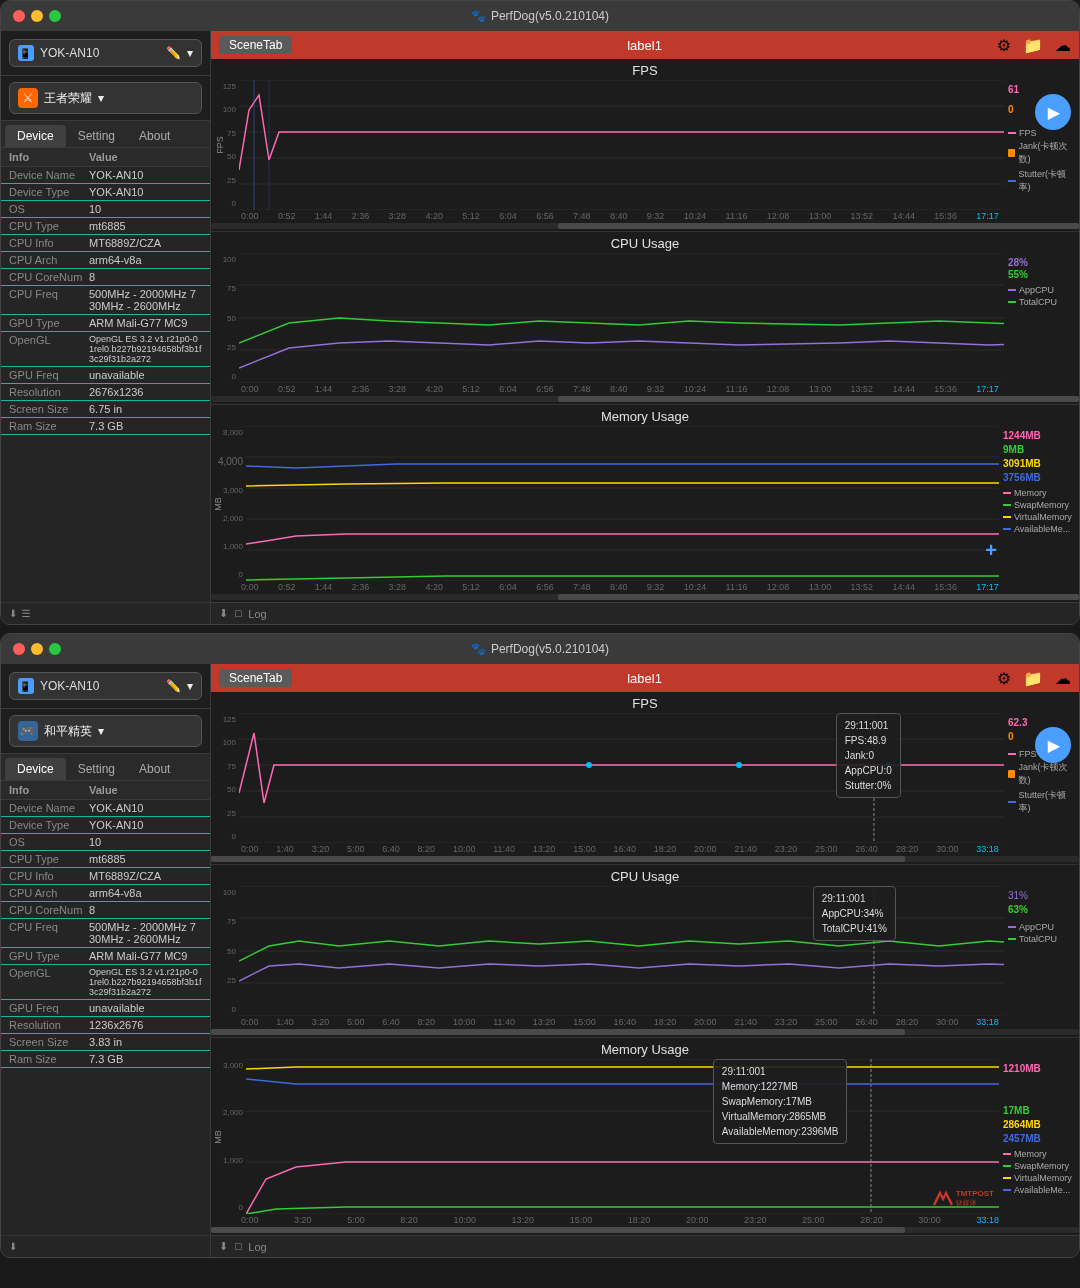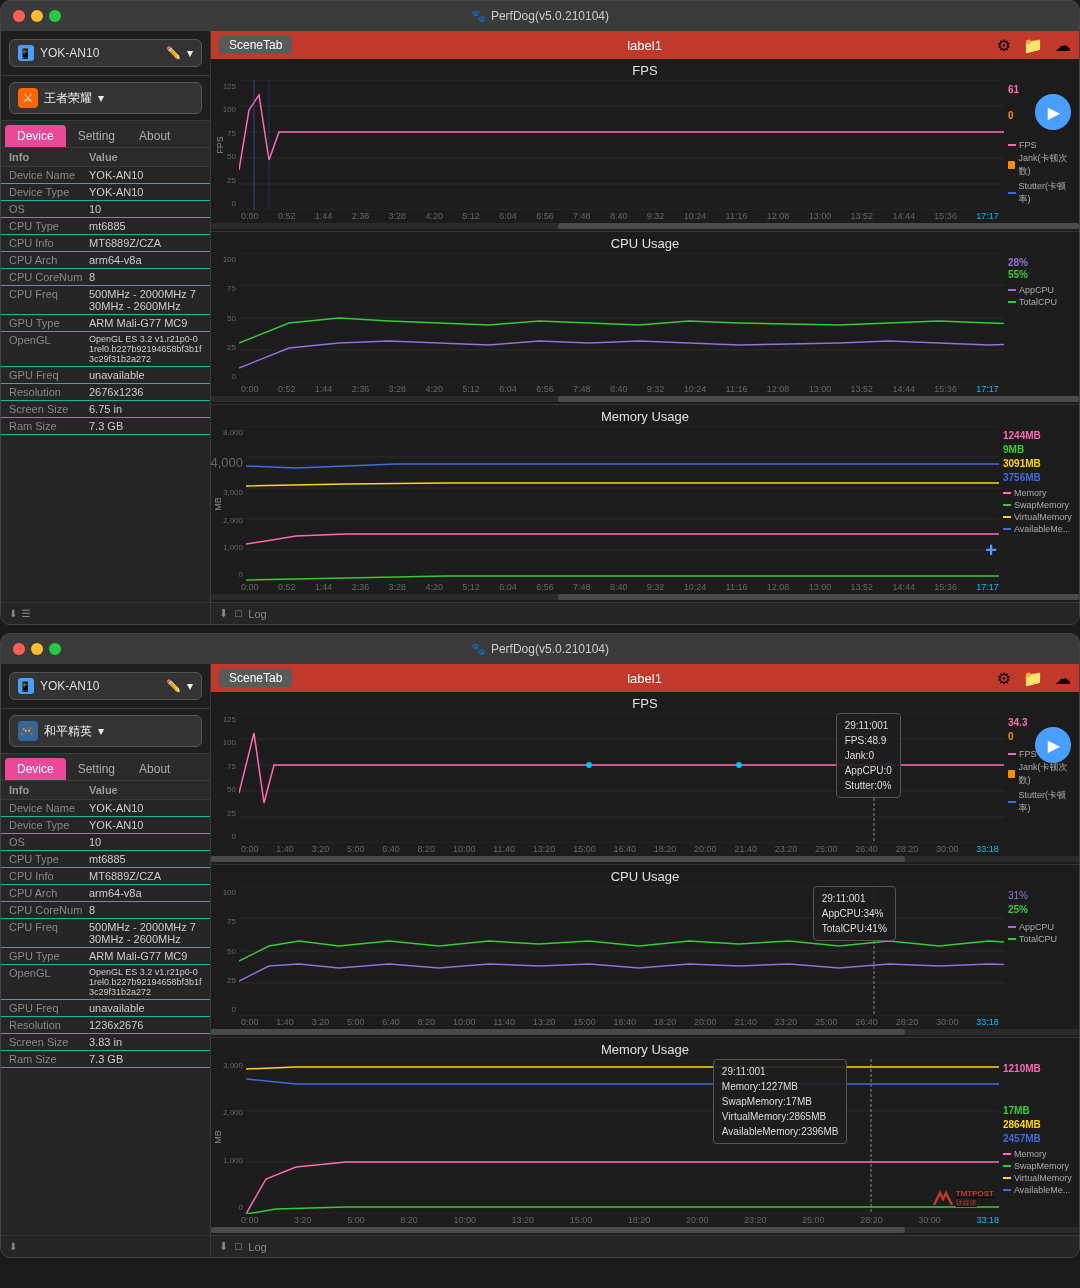--- a/index.html
+++ b/index.html
@@ -154,21 +154,21 @@
       font-size: 12px;
       cursor: pointer;
       border-radius: 4px 4px 0 0;
       color: #aaa;
       background: transparent;
       border: none;
       outline: none;
     }
 
     .tab-btn.active {
-      background: #ec4899;
+      background: #404040;
       color: #fff;
     }
 
     .info-table {
       flex: 1;
       overflow-y: auto;
       padding: 0;
     }
 
     .info-header {
@@ -459,21 +459,21 @@
                 <line x1="0" y1="78" x2="100%" y2="78" stroke="#2a2a2a" stroke-width="1"></line>
                 <line x1="0" y1="104" x2="100%" y2="104" stroke="#2a2a2a" stroke-width="1"></line>
                 <line x1="0" y1="130" x2="100%" y2="130" stroke="#2a2a2a" stroke-width="1"></line>
 
                 <polyline points="0,90 10,30 20,15 30,80 40,52 50,52 80,52 100,52 150,52 200,52 250,52 300,52 350,52 400,52 450,52 500,52 550,52 600,52 650,52 700,52 750,52 800,52" fill="none" stroke="#ff69b4" stroke-width="1.5"></polyline>
 
                 <line x1="15" y1="0" x2="15" y2="130" stroke="#4169e1" stroke-width="1" opacity="0.5"></line>
                 <line x1="30" y1="0" x2="30" y2="130" stroke="#4169e1" stroke-width="1" opacity="0.3"></line>
               </svg>
             </div>
-            <div style="width:75px;display:flex;flex-direction:column;gap:15px;padding:4px 4px;font-size:10px;">
+            <div style="width:75px;display:flex;flex-direction:column;gap:9px;padding:4px 4px;font-size:10px;">
               <span style="color:#ff69b4;font-weight:bold;">61</span>
               <span style="color:#ff8c00;font-weight:bold;">0</span>
               <div style="margin-top:4px;display:flex;flex-direction:column;gap:2px;">
                 <div style="display:flex;align-items:center;gap:3px;">
                     <div style="width:8px;height:2px;background:#ff69b4;"></div>
                     <span style="color:#aaa;font-size:9px;">FPS</span>
                   </div>
                 <div style="display:flex;align-items:center;gap:3px;">
                     <div style="width:8px;height:8px;background:#ff8c00;border-radius:1px;"></div>
                     <span style="color:#aaa;font-size:9px;">Jank(卡顿次数)</span>
@@ -579,21 +579,21 @@
           </div>
         </div>
 
         <div style="position:relative;border-top:1px solid #333;">
           <div class="chart-title">Memory Usage</div>
           <div style="display:flex;position:relative;">
             <div style="width:35px;position:relative;flex-shrink:0;">
               <span style="position:absolute;top:50%;left:0;transform:translateY(-50%) rotate(-90deg);color:#888;font-size:9px;white-space:nowrap;">MB</span>
               <div style="display:flex;flex-direction:column;justify-content:space-between;height:155px;padding:2px 0;align-items:flex-end;padding-right:3px;">
                 <span style="font-size:8px;color:#666;">8,000</span>
-                <span style="font-size:13px;color:#666;">4,000</span>
+                <span style="font-size:10px;color:#666;">4,000</span>
                 <span style="font-size:8px;color:#666;">3,000</span>
                 <span style="font-size:8px;color:#666;">2,000</span>
                 <span style="font-size:8px;color:#666;">1,000</span>
                 <span style="font-size:8px;color:#666;">0</span>
               </div>
             </div>
             <div style="flex:1;position:relative;">
               <svg height="155" style="width:100%;display:block;background:#1c1c1c;">
                 <line x1="0" y1="0" x2="100%" y2="0" stroke="#2a2a2a" stroke-width="1"></line>
                 <line x1="0" y1="31" x2="100%" y2="31" stroke="#2a2a2a" stroke-width="1"></line>
@@ -823,21 +823,21 @@
                 <line x1="83%" y1="0" x2="83%" y2="130" stroke="#888" stroke-width="1" stroke-dasharray="3,2"></line>
 
                 <polyline points="0,80 15,20 25,90 35,52 50,52 100,52 150,52 200,52 250,52 300,52 350,52 400,52 450,52 500,52 550,52 600,52 650,52 700,52 750,52 800,52" fill="none" stroke="#ff69b4" stroke-width="1.5"></polyline>
 
                 <circle cx="350" cy="52" r="3" fill="#00bfff"></circle>
                 <circle cx="500" cy="52" r="3" fill="#00bfff"></circle>
                 <circle cx="650" cy="52" r="3" fill="#00bfff"></circle>
               </svg>
             </div>
             <div style="width:75px;display:flex;flex-direction:column;gap:3px;padding:4px 4px;font-size:10px;">
-              <span style="color:#ff69b4;font-weight:bold;">34.3</span>
+              <span style="color:#ff69b4;font-weight:bold;">62.3</span>
               <span style="color:#ff8c00;font-weight:bold;">0</span>
               <div style="margin-top:4px;display:flex;flex-direction:column;gap:2px;">
                 <div style="display:flex;align-items:center;gap:3px;">
                     <div style="width:8px;height:2px;background:#ff69b4;"></div>
                     <span style="color:#aaa;font-size:9px;">FPS</span>
                   </div>
                 <div style="display:flex;align-items:center;gap:3px;">
                     <div style="width:8px;height:8px;background:#ff8c00;border-radius:1px;"></div>
                     <span style="color:#aaa;font-size:9px;">Jank(卡顿次数)</span>
                   </div>
@@ -899,21 +899,21 @@
                 <line x1="0" y1="65" x2="100%" y2="65" stroke="#2a2a2a" stroke-width="1"></line>
                 <line x1="0" y1="97" x2="100%" y2="97" stroke="#2a2a2a" stroke-width="1"></line>
                 <line x1="0" y1="130" x2="100%" y2="130" stroke="#2a2a2a" stroke-width="1"></line>
                 <line x1="83%" y1="0" x2="83%" y2="130" stroke="#888" stroke-width="1" stroke-dasharray="3,2"></line>
                 <polyline points="0,75 30,60 60,55 100,60 150,55 200,60 250,55 300,58 350,55 400,60 450,55 500,58 550,55 600,60 650,55 700,60 750,55 800,58" fill="none" stroke="#32cd32" stroke-width="1.5"></polyline>
                 <polyline points="0,95 30,80 60,78 100,82 150,78 200,82 250,78 300,80 350,78 400,82 450,78 500,80 550,78 600,82 650,78 700,80 750,78 800,80" fill="none" stroke="#9370db" stroke-width="1.5"></polyline>
               </svg>
             </div>
             <div style="width:75px;display:flex;flex-direction:column;gap:3px;padding:4px 4px;font-size:10px;">
               <span style="color:#9370db;font-weight:normal;">31%</span>
-              <span style="color:#32cd32;font-weight:bold;">25%</span>
+              <span style="color:#32cd32;font-weight:bold;">63%</span>
               <div style="margin-top:4px;display:flex;flex-direction:column;gap:2px;">
                 <div style="display:flex;align-items:center;gap:3px;">
                     <div style="width:8px;height:2px;background:#9370db;"></div>
                     <span style="color:#aaa;font-size:9px;">AppCPU</span>
                   </div>
                 <div style="display:flex;align-items:center;gap:3px;">
                     <div style="width:8px;height:2px;background:#32cd32;"></div>
                     <span style="color:#aaa;font-size:9px;">TotalCPU</span>
                   </div>
               </div>
@@ -979,21 +979,21 @@
 
                 <polyline points="0,155 20,120 50,108 100,103 150,103 200,103 300,103 400,103 500,103 600,103 700,103 800,103" fill="none" stroke="#ff69b4" stroke-width="1.5"></polyline>
 
                 <polyline points="0,155 30,150 100,148 200,148 300,148 400,148 500,148 600,148 700,148 800,148" fill="none" stroke="#32cd32" stroke-width="1.5"></polyline>
               </svg>
 
               <div style="position:absolute;bottom:5px;right:5px;display:flex;align-items:center;gap:2px;">
                 <svg width="22" height="22" viewBox="0 0 22 22">
                   <path d="M2,18 L8,6 L11,12 L14,6 L20,18" fill="none" stroke="#c0392b" stroke-width="2.5"></path>
                 </svg>
-                <div style="line-height:1.1;text-decoration:underline;">
+                <div style="line-height:1.1;">
                   <div style="color:#c0392b;font-size:8px;font-weight:bold;">TMTPOST</div>
                   <div style="color:#c0392b;font-size:7px;">钛媒体</div>
                 </div>
               </div>
             </div>
             <div style="width:80px;display:flex;flex-direction:column;gap:3px;padding:4px 4px;font-size:10px;">
               <span style="color:#ff69b4;font-weight:bold;">1210MB</span>
               <span style="color:#32cd32;font-weight:bold;margin-top:28px;">17MB</span>
               <span style="color:#ffd700;font-weight:bold;">2864MB</span>
               <span style="color:#4169e1;font-weight:bold;">2457MB</span>

